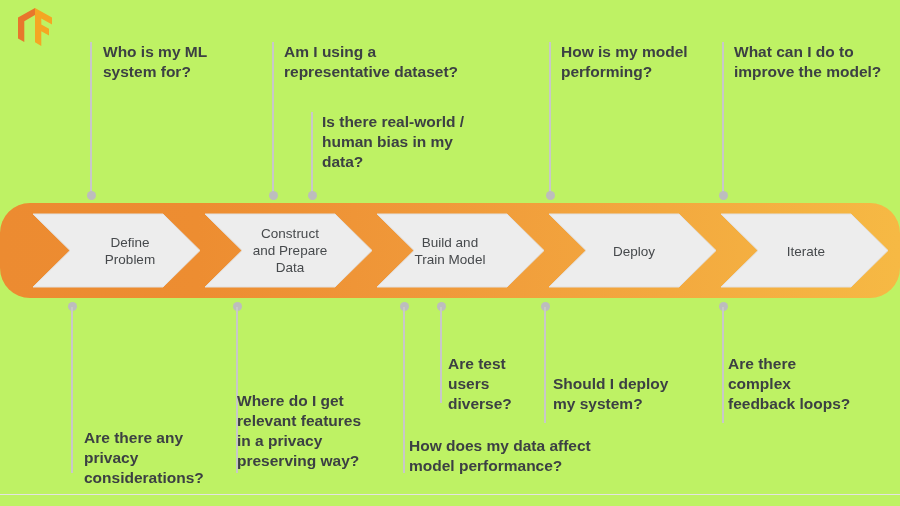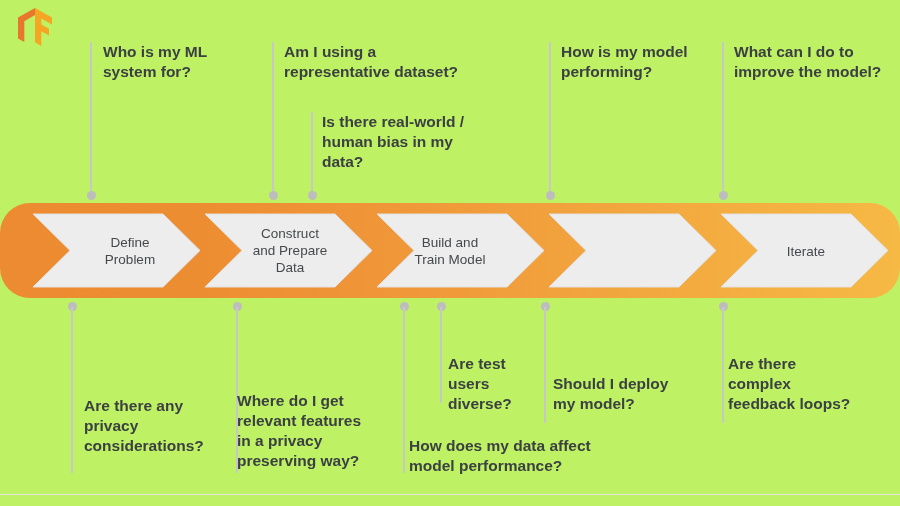--- a/index.html
+++ b/index.html
@@ -156,20 +156,21 @@
     <div class="step-label" style="left:70px; top:31px; width:120px;">Define
 Problem</div>
 
     <div class="step-label" style="left:228px; top:22px; width:124px;">Construct
 and Prepare
 Data</div>
 
     <div class="step-label" style="left:388px; top:31px; width:124px;">Build and
 Train Model</div>
 
+    <div class="step-label" style="left:572px; top:40px; width:124px;">Deploy</div>
 
     <div class="step-label" style="left:744px; top:40px; width:124px;">Iterate</div>
   </div>
 
   <div class="dot" style="left:68px; top:302px;"></div>
   <div class="connector" style="left:71px; top:307px; height:166px;"></div>
 
   <div class="dot" style="left:233px; top:302px;"></div>
   <div class="connector" style="left:236px; top:307px; height:166px;"></div>
 
@@ -178,38 +179,38 @@
 
   <div class="dot" style="left:437px; top:302px;"></div>
   <div class="connector" style="left:440px; top:307px; height:96px;"></div>
 
   <div class="dot" style="left:541px; top:302px;"></div>
   <div class="connector" style="left:544px; top:307px; height:116px;"></div>
 
   <div class="dot" style="left:719px; top:302px;"></div>
   <div class="connector" style="left:722px; top:307px; height:116px;"></div>
 
-  <div class="qlabel" style="left:84px; top:396px; width:160px;">Are there any
+  <div class="qlabel" style="left:84px; top:428px; width:160px;">Are there any
 privacy
 considerations?</div>
 
   <div class="qlabel" style="left:237px; top:391px; width:158px;">Where do I get
 relevant features
 in a privacy
 preserving way?</div>
 
   <div class="qlabel" style="left:409px; top:436px; width:230px;">How does my data affect
 model performance?</div>
 
   <div class="qlabel" style="left:448px; top:354px; width:110px;">Are test
 users
 diverse?</div>
 
   <div class="qlabel" style="left:553px; top:374px; width:160px;">Should I deploy
-my model?</div>
+my system?</div>
 
   <div class="qlabel" style="left:728px; top:354px; width:165px;">Are there
 complex
 feedback loops?</div>
 
   <div id="bottom-rule"></div>
 
 </div>
 
 </body></html>

